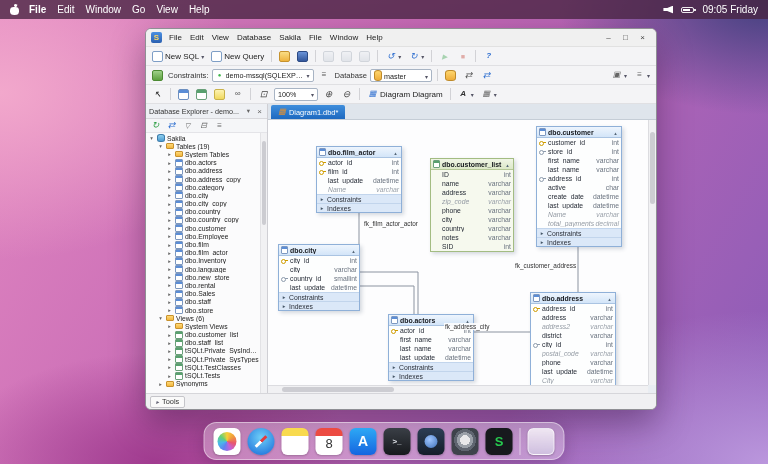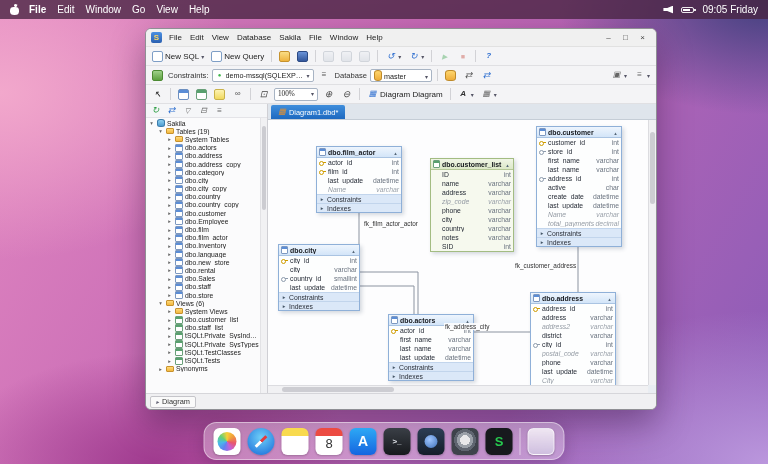--- a/index.html
+++ b/index.html
@@ -280,21 +280,21 @@
         <span class="tb-btn">
           <i class="ic" style="background: linear-gradient(rgb(253, 243, 178), rgb(241, 217, 94)); border: 1px solid rgb(201, 178, 74);"></i>
         </span>
         <span class="tb-btn">
           <i class="ic" style="color: rgb(85, 85, 85); font-size: 8px;">∞</i>
         </span>
         <span class="tb-sep"></span>
         <span class="tb-btn">
           <i class="ic" style="color: rgb(68, 68, 68); font-size: 9px;">⊡</i>
         </span>
-        <span class="combo" style="width: 44px; font-family: Liberation Serif, serif;">
+        <span class="combo" style="width: 44px;">
           <span class="cval">100%</span>
           <span class="dd" style="margin-left: auto;"></span>
         </span>
         <span class="tb-btn">
           <i class="ic" style="color: rgb(68, 68, 68); font-size: 9px;">⊕</i>
         </span>
         <span class="tb-btn">
           <i class="ic" style="color: rgb(68, 68, 68); font-size: 9px;">⊖</i>
         </span>
         <span class="tb-sep"></span>
@@ -308,20 +308,25 @@
           <span class="dd"></span>
         </span>
         <span class="tb-btn">
           <i class="ic" style="color: rgb(102, 102, 102); font-size: 8px;">▦</i>
           <span class="dd"></span>
         </span>
       </div>
 
     <div class="wbody">
       <div class="sidebar">
+        <div class="sb-header">
+          <span class="sb-title">Database Explorer - demo...</span>
+          <span class="sb-btn sb-pin"></span>
+          <span class="sb-btn sb-x"></span>
+        </div>
         <div class="sb-tools" id="sb-tools">
             <span class="tb-btn">
               <i class="ic" style="color: rgb(46, 158, 68); font-size: 9px;">↻</i>
             </span>
             <span class="tb-btn">
               <i class="ic" style="color: rgb(47, 111, 208); font-size: 9px;">⇄</i>
             </span>
             <span class="tb-btn">
               <i class="ic" style="color: rgb(102, 102, 102); font-size: 7px;">▽</i>
             </span>
@@ -792,21 +797,21 @@
           <div class="hscroll">
               <div class="thumb"></div>
             </div>
         </div>
       </div>
     </div>
 
     <div class="bottombar">
       <div class="output-btn">
         <i class="ob-ic"></i>
-        <span>Diagram</span>
+        <span>Tools</span>
       </div>
     </div>
   </div>
 
   <div class="dock" id="dock">
       <div class="dki dk-photos"></div>
       <div class="dki dk-safari"></div>
       <div class="dki dk-notes"></div>
       <div class="dki dk-calendar">
         <span>8</span>

